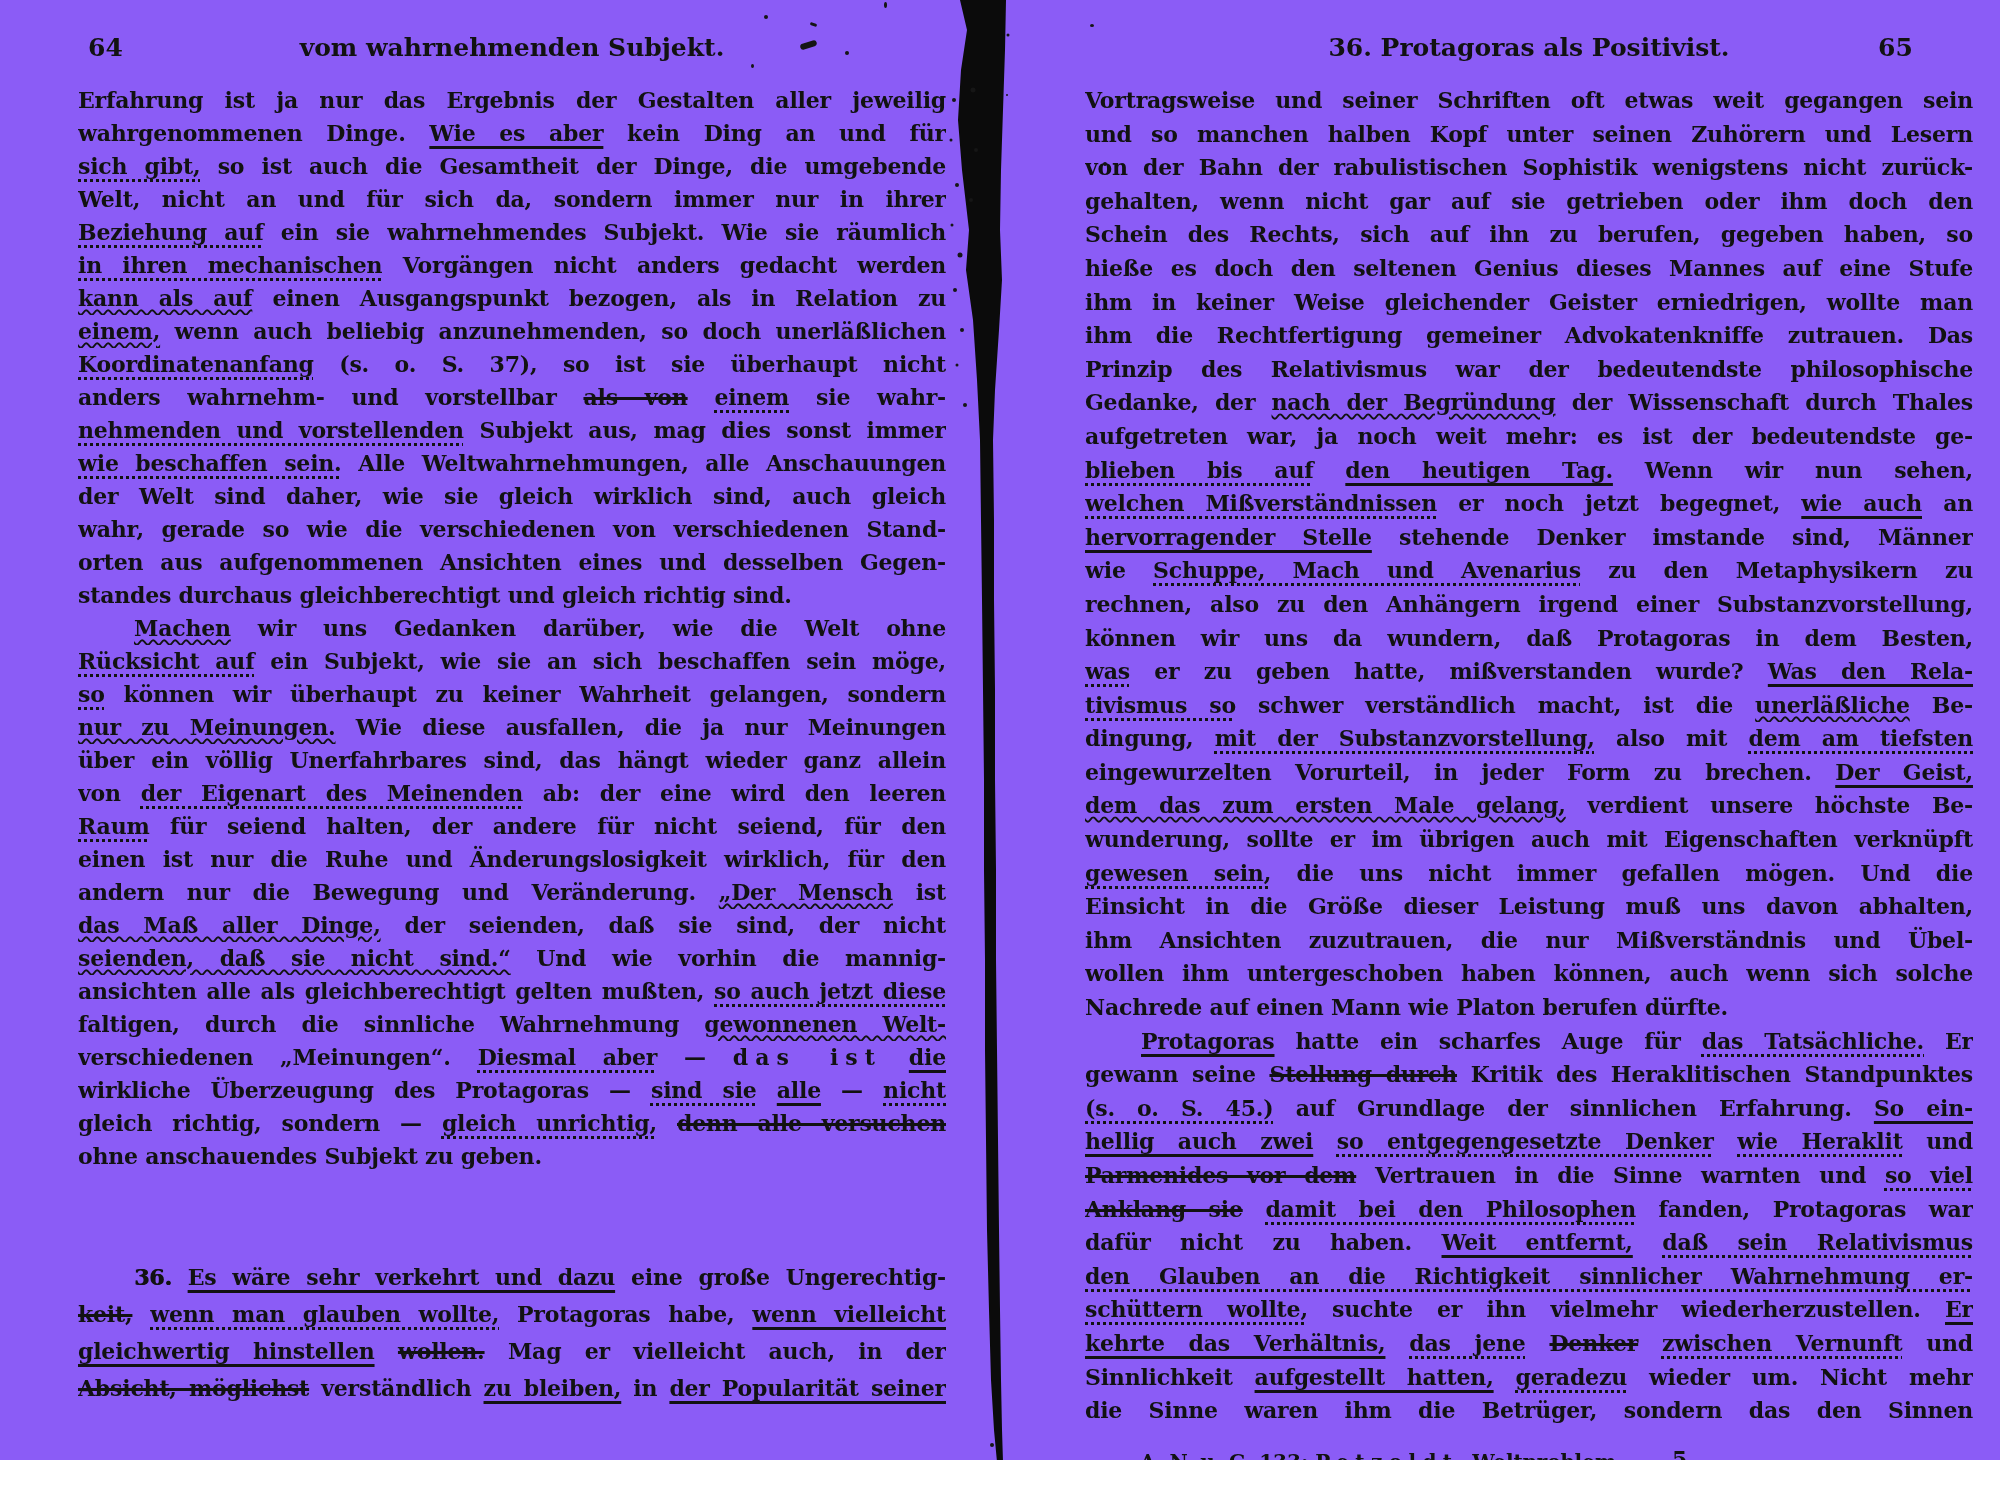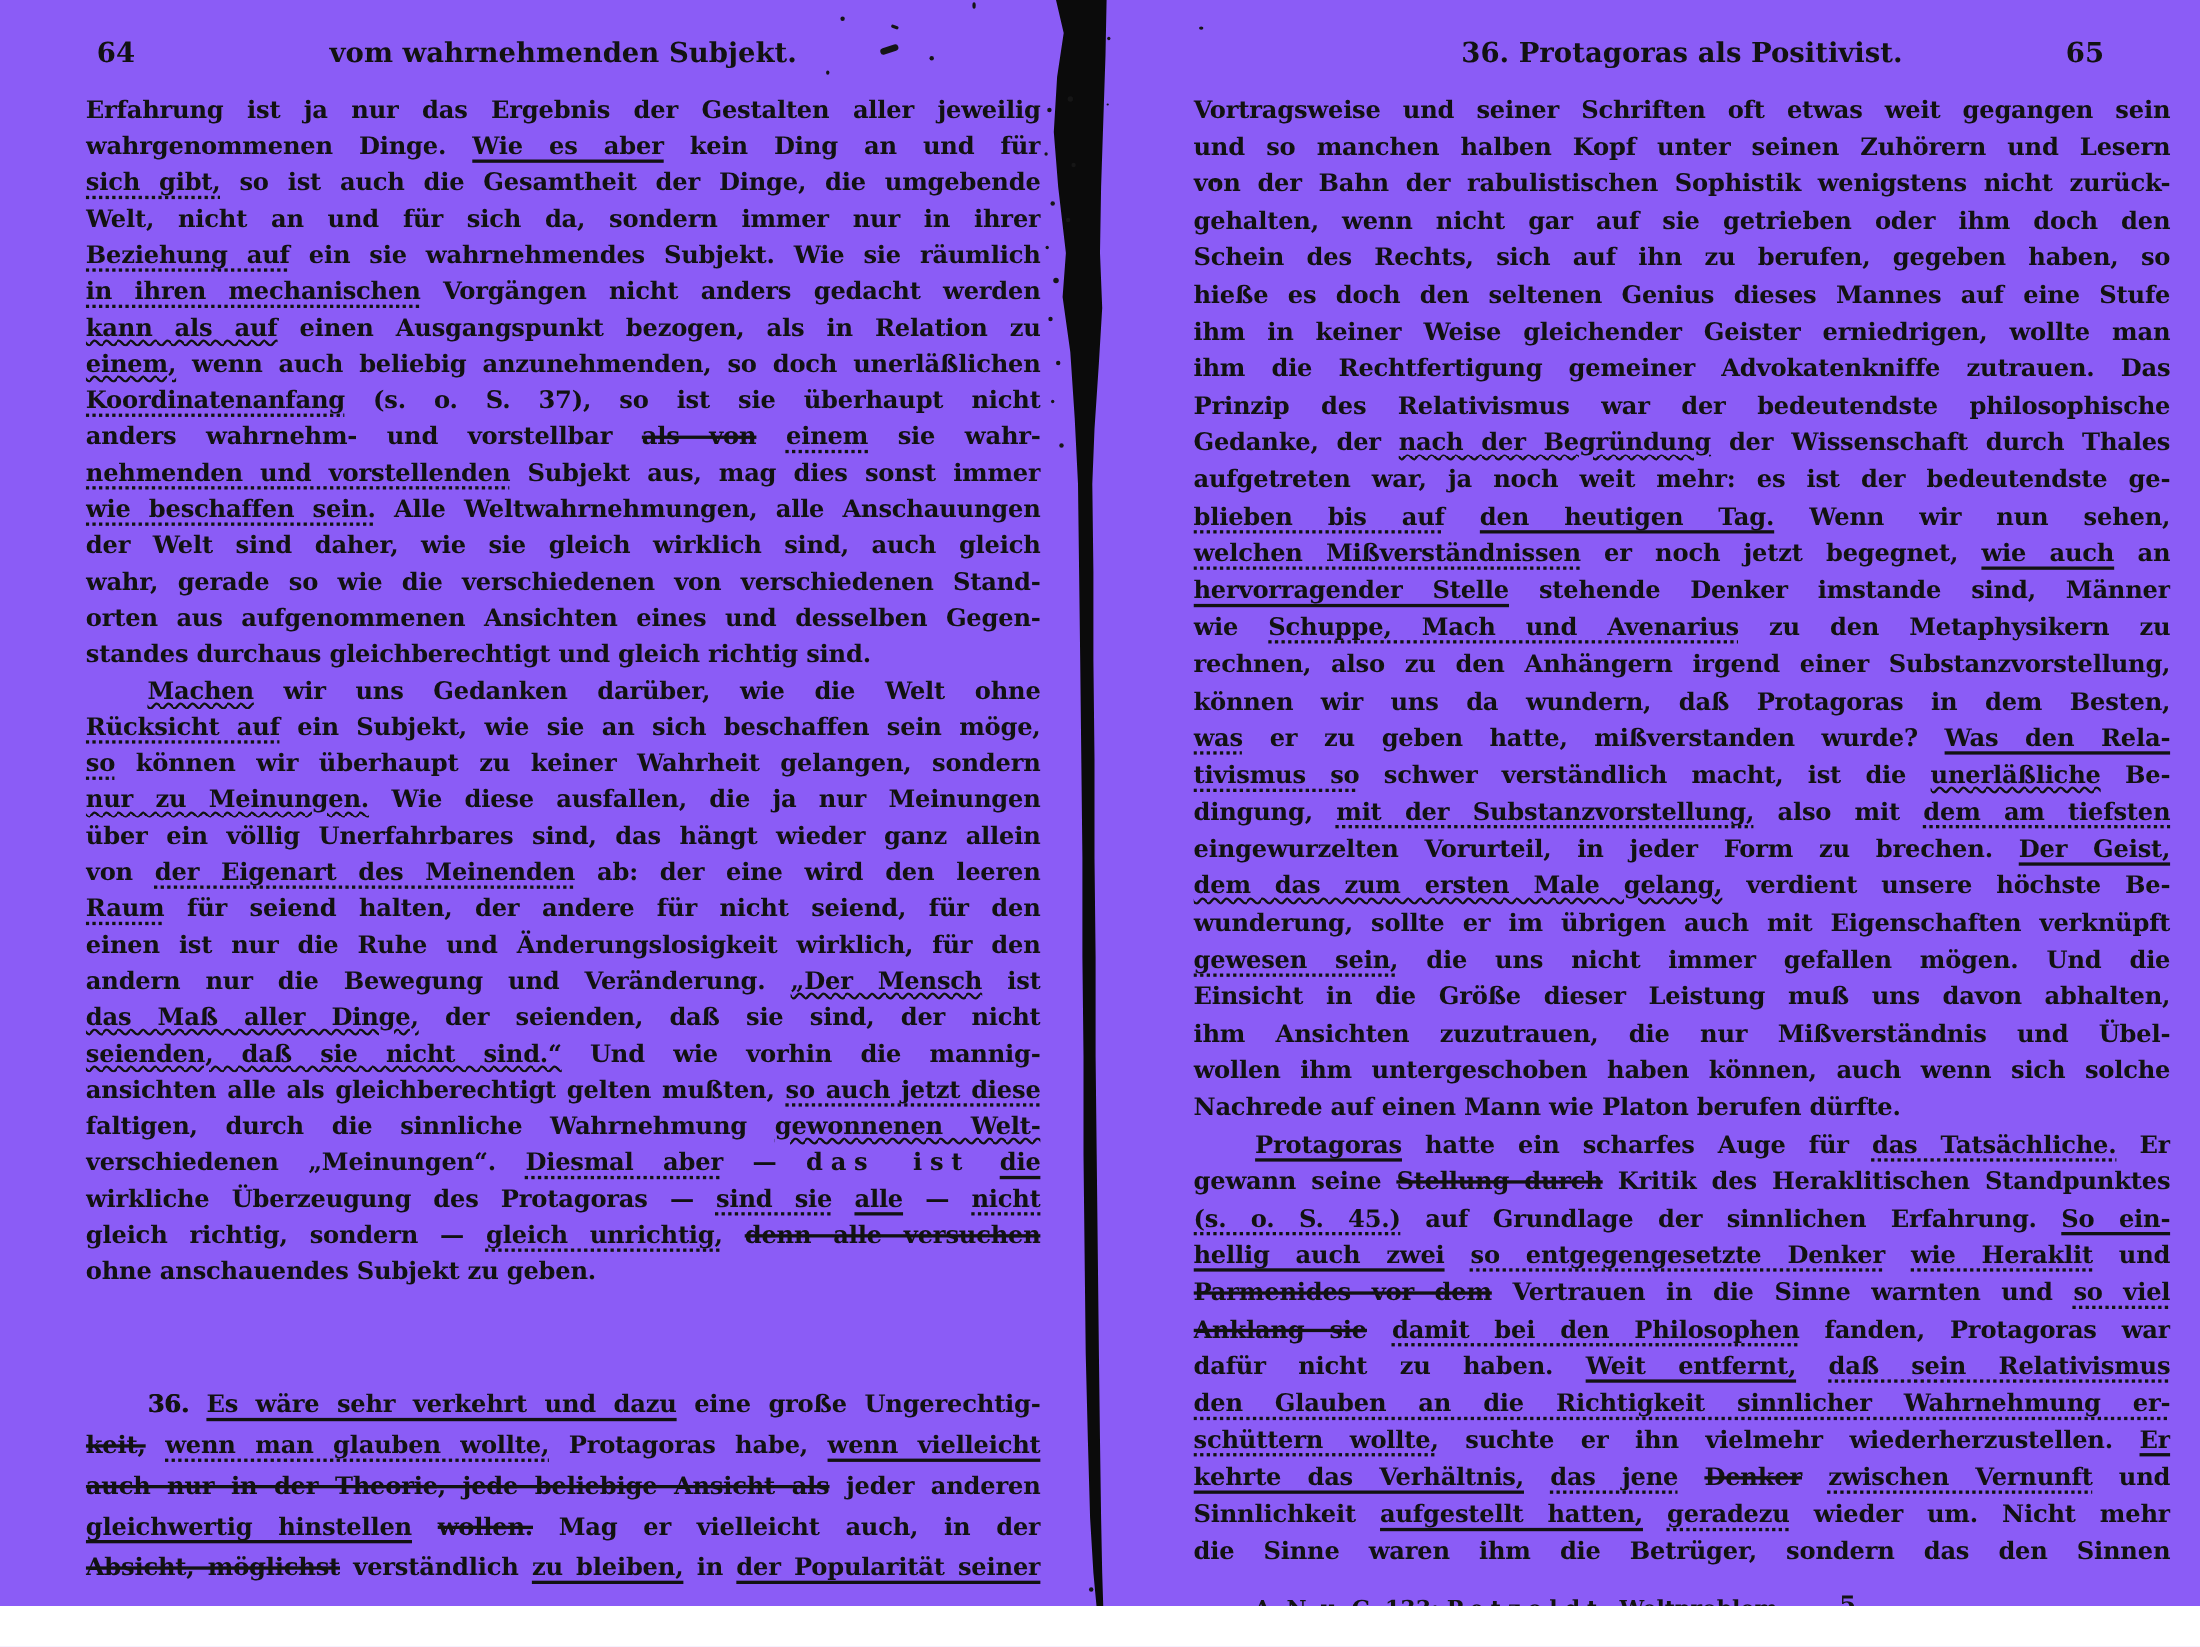--- a/index.html
+++ b/index.html
@@ -86,21 +86,20 @@
         <div class="line"><span>ansichten alle als gleichberechtigt gelten mußten, </span><span class="ud">so auch jetzt diese</span></div>
         <div class="line"><span>faltigen, durch die sinnliche Wahrnehmung </span><span class="uw">gewonnenen Welt-</span></div>
         <div class="line"><span>verschiedenen „Meinungen“.  </span><span class="ud">Diesmal aber</span><span> — </span><span class="sp">das ist</span><span> </span><span class="u">die</span></div>
         <div class="line"><span>wirkliche Überzeugung des Protagoras — </span><span class="ud">sind sie</span><span> </span><span class="u">alle</span><span> — </span><span class="ud">nicht</span></div>
         <div class="line"><span>gleich richtig, sondern — </span><span class="ud">gleich unrichtig,</span><span> </span><span class="st">denn alle versuchen</span></div>
         <div class="line last"><span>ohne anschauendes Subjekt zu geben.</span></div>
       </div>
       <div class="para indent" style="margin-top: 86px;">
         <div class="line" style="height: 37px; line-height: 37px;"><span class="b">36.</span><span> </span><span class="u">Es wäre sehr verkehrt und dazu</span><span> eine große Ungerechtig-</span></div>
         <div class="line" style="height: 37px; line-height: 37px;"><span class="st">keit,</span><span> </span><span class="ud">wenn man glauben wollte,</span><span> Protagoras habe, </span><span class="u">wenn vielleicht</span></div>
-        <div class="line" style="height: 37px; line-height: 37px;"><span class="st">auch nur in der Theorie, jede beliebige Ansicht als</span><span> jeder anderen</span></div>
         <div class="line" style="height: 37px; line-height: 37px;"><span class="u">gleichwertig hinstellen</span><span> </span><span class="st">wollen.</span><span>  Mag er vielleicht auch, in der</span></div>
         <div class="line" style="height: 37px; line-height: 37px;"><span class="st">Absicht, möglichst</span><span> verständlich </span><span class="u">zu bleiben,</span><span> in </span><span class="u">der Popularität seiner</span></div>
       </div>
     </div>
 
   <div id="col-right">
       <div class="para">
         <div class="line" style="height: 33.6px; line-height: 33.6px;"><span>Vortragsweise und seiner Schriften oft etwas weit gegangen sein</span></div>
         <div class="line" style="height: 33.6px; line-height: 33.6px;"><span>und so manchen halben Kopf unter seinen Zuhörern und Lesern</span></div>
         <div class="line" style="height: 33.6px; line-height: 33.6px;"><span>von der Bahn der rabulistischen Sophistik wenigstens nicht zurück-</span></div>

